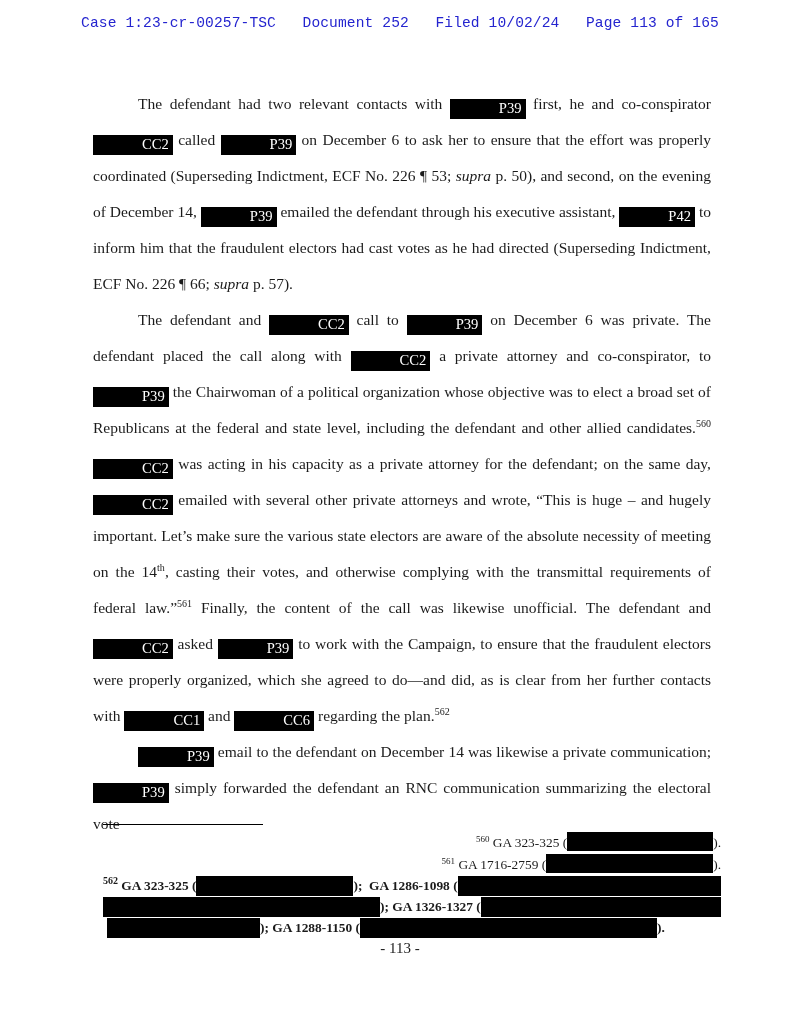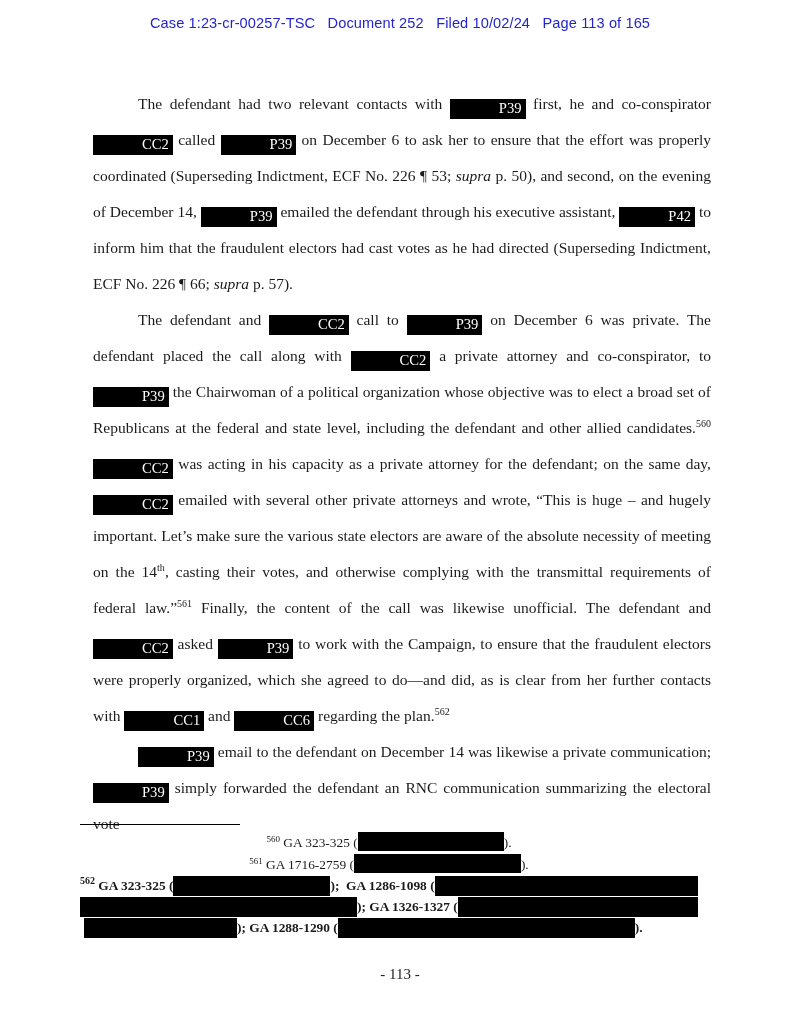--- a/index.html
+++ b/index.html
@@ -11,21 +11,21 @@
     position: relative;
     overflow: hidden;
   }
   .page { position: absolute; inset: 0; }
 
   
   .case-header {
     position: absolute;
     top: 15px; left: 0; width: 100%;
     text-align: center;
-    font-family: Liberation Sans, sans-serif;
+    font-family: Liberation Mono, monospace;
     font-size: 14.6px;
     color: #2424cf;
     white-space: pre;
     letter-spacing: 0.1px;
   }
 
   
   .content {
     position: absolute;
     left: 93px; top: 86px;
@@ -55,25 +55,25 @@
     height: 20px;
     line-height: 19px;
     text-align: center;
     vertical-align: -4px;
     font-size: 14.6px;
   }
 
   
   .footnotes {
     position: absolute;
-    left: 80px; top: 824px;
+    left: 103px; top: 824px;
     width: 618px;
     font-size: 13.4px;
     line-height: 21.5px;
-    text-align: center;
+    text-align: right;
   }
   .fn-rule {
     width: 160px; height: 0;
     border-top: 1.6px solid #000;
     margin: 0 0 7px 0;
   }
   .fn-line { white-space: pre; }
   .fn-line sup { font-size: 9px; top: -5px; }
   .fn-box {
     display: inline-block;
@@ -87,21 +87,21 @@
     height: 21px;
     white-space: pre;
     font-weight: bold;
   }
   .fn562-line .fn-box { display: block; height: 20px; vertical-align: baseline; }
   .fn-box.grow { flex: 1 1 auto; }
 
   
   .page-footer {
     position: absolute;
-    top: 966px; left: 0; width: 100%;
+    top: 940px; left: 0; width: 100%;
     text-align: center;
     font-size: 15px;
   }
 </style>
 </head>
 <body>
 
 <div class="page">
 
   <div class="case-header">Case 1:23-cr-00257-TSC   Document 252   Filed 10/02/24   Page 113 of 165</div>
@@ -115,19 +115,19 @@
   <div class="footnotes">
     <div class="fn-rule"></div>
 
     <div class="fn-line"><sup>560</sup><span> GA 323-325 (</span><span class="fn-box" style="width:146px"></span><span>).</span></div>
 
     <div class="fn-line"><sup>561</sup><span> GA 1716-2759 (</span><span class="fn-box" style="width:167px"></span><span>).</span></div>
 
     <div>
       <div class="fn562-line"><span><sup>562</sup><span> GA 323-325 (</span></span><span class="fn-box" style="width:157px"></span><span>);  GA 1286-1098 (</span><span class="fn-box grow"></span></div>
       <div class="fn562-line"><span class="fn-box" style="width:277px"></span><span>); GA 1326-1327 (</span><span class="fn-box grow"></span></div>
-      <div class="fn562-line"><span class="fn-box" style="width:153px;margin-left:4px"></span><span>); GA 1288-1290 (</span><span class="fn-box" style="width:297px"></span><span>).</span></div>
+      <div class="fn562-line"><span class="fn-box" style="width:153px;margin-left:4px"></span><span>); GA 1288-1150 (</span><span class="fn-box" style="width:297px"></span><span>).</span></div>
     </div>
   </div>
 
   <div class="page-footer">- 113 -</div>
 
 </div>
 
 </body></html>

